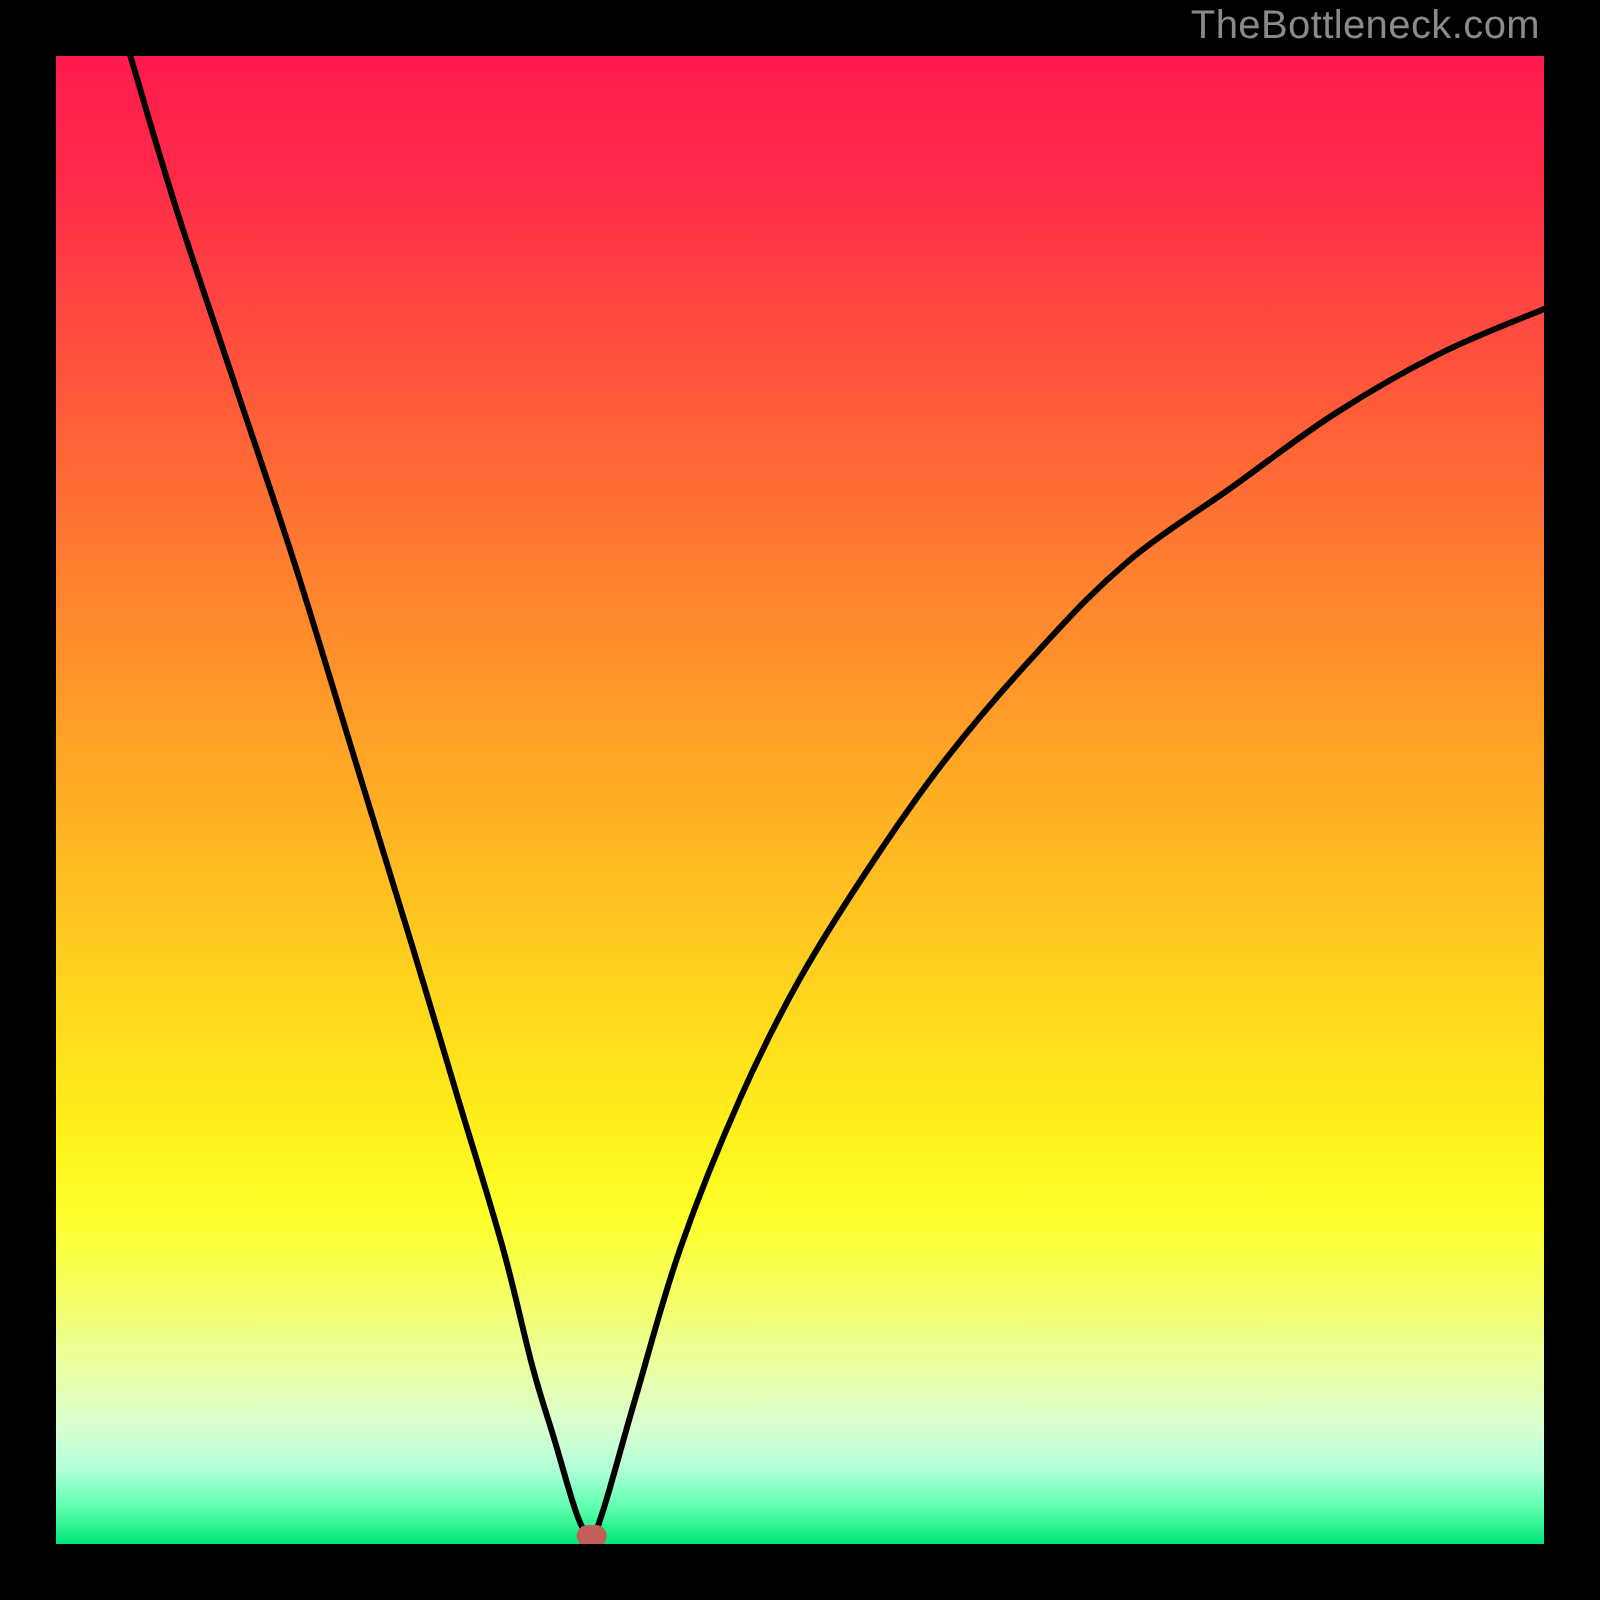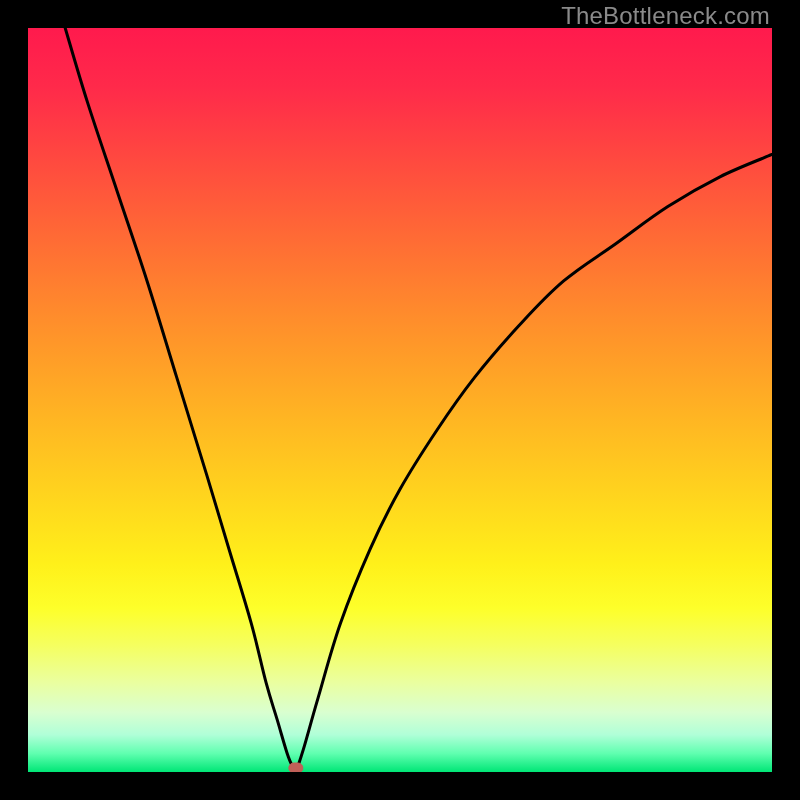--- a/index.html
+++ b/index.html
@@ -53,21 +53,21 @@
   .marker {
     fill: #c06058;
     stroke: #c06058;
     stroke-width: 1;
   }
   .watermark {
     position: absolute;
     top: 2px;
     right: 30px;
     font-family: Arial, Helvetica, sans-serif;
-    font-size: 24px;
+    font-size: 20px;
     color: #8a8a8a;
     letter-spacing: 0.2px;
     user-select: none;
   }
 </style>
 </head>
 <body>
 
 <div class="frame">
   <div class="watermark">TheBottleneck.com</div>

